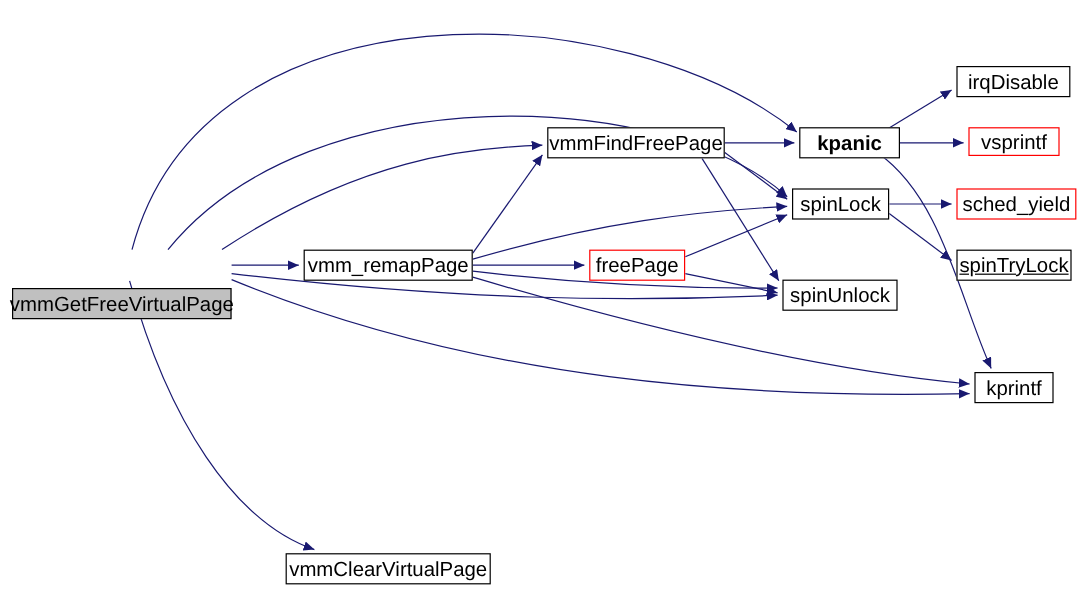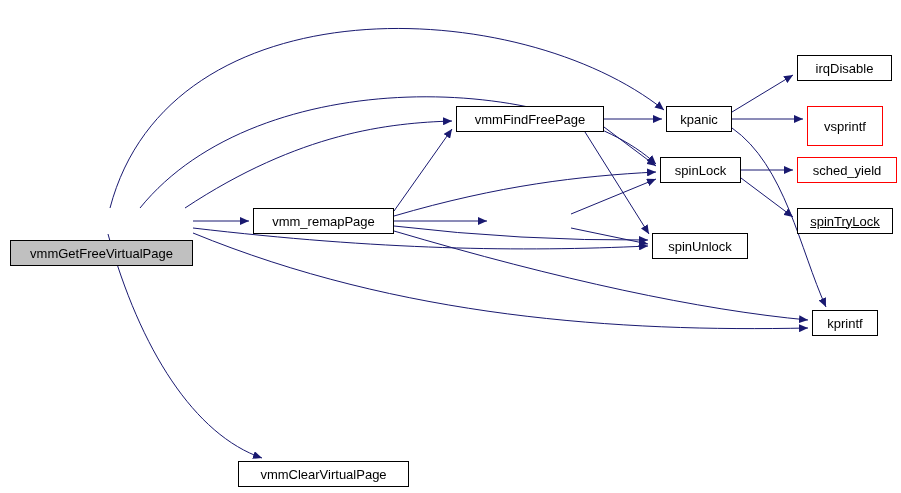--- a/index.html
+++ b/index.html
@@ -26,21 +26,21 @@
   }
   .node{
     position:absolute;
     box-sizing:border-box;
     border:1px solid #000000;
     background:#ffffff;
     color:#000000;
     display:flex;
     align-items:center;
     justify-content:center;
-    font-size:13px;
+    font-size:17px;
     line-height:1;
     white-space:nowrap;
     cursor:pointer;
   }
   .node.root{
     background:#c0c0c0;
     cursor:default;
   }
   .node.red{
     border-color:#ff0000;
@@ -76,22 +76,23 @@
       <path d="M732,112 L793,75" class="edge" marker-end="url(#arrow)"></path>
       <path d="M732,119 L803,119" class="edge" marker-end="url(#arrow)"></path>
       <path d="M732,128 C785,165 800,250 826,307" class="edge" marker-end="url(#arrow)"></path>
       <path d="M741,170 L793,170" class="edge" marker-end="url(#arrow)"></path>
       <path d="M741,178 L793,217" class="edge" marker-end="url(#arrow)"></path>
     </svg>
 
 <div class="node root" style="left: 10px; top: 208px; width: 183px; height: 26px; margin-top: 32px;">vmmGetFreeVirtualPage</div>
     <div class="node" style="left: 253px; top: 208px; width: 141px; height: 26px;">vmm_remapPage</div>
     <div class="node" style="left: 456px; top: 106px; width: 148px; height: 26px;">vmmFindFreePage</div>
-    <div class="node" style="left: 666px; top: 106px; width: 66px; height: 26px;">kpanic</div>
+    <div class="node red" style="left: 491px; top: 208px; width: 80px; height: 26px;">freePage</div>
+    <div class="node" style="left: 666px; top: 106px; width: 84px; height: 26px; font-weight: bold;">kpanic</div>
     <div class="node" style="left: 652px; top: 233px; width: 96px; height: 26px;">spinUnlock</div>
     <div class="node" style="left: 660px; top: 157px; width: 81px; height: 26px;">spinLock</div>
     <div class="node" style="left: 797px; top: 55px; width: 95px; height: 26px;">irqDisable</div>
-    <div class="node red" style="left: 807px; top: 106px; width: 76px; height: 40px;">vsprintf</div>
+    <div class="node red" style="left: 807px; top: 106px; width: 76px; height: 24px;">vsprintf</div>
     <div class="node red" style="left: 797px; top: 157px; width: 100px; height: 26px;">sched_yield</div>
     <div class="node" style="left: 797px; top: 208px; width: 96px; height: 26px; text-decoration: underline;">spinTryLock</div>
     <div class="node" style="left: 812px; top: 310px; width: 66px; height: 26px;">kprintf</div>
     <div class="node" style="left: 238px; top: 461px; width: 171px; height: 26px;">vmmClearVirtualPage</div>
   </div>
 
 </body></html>

